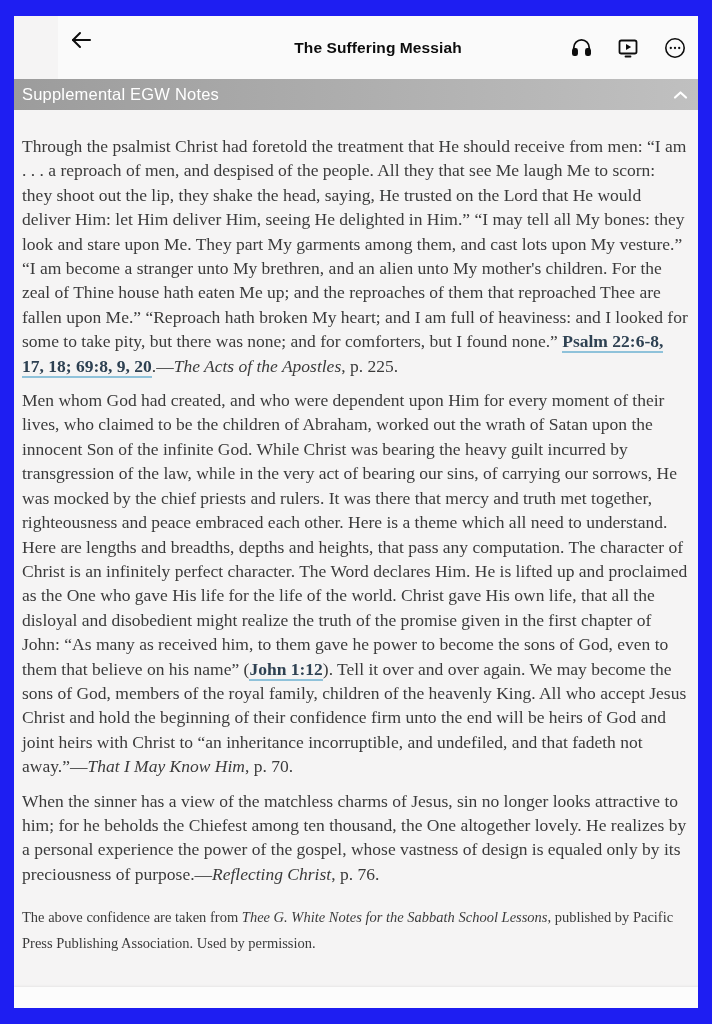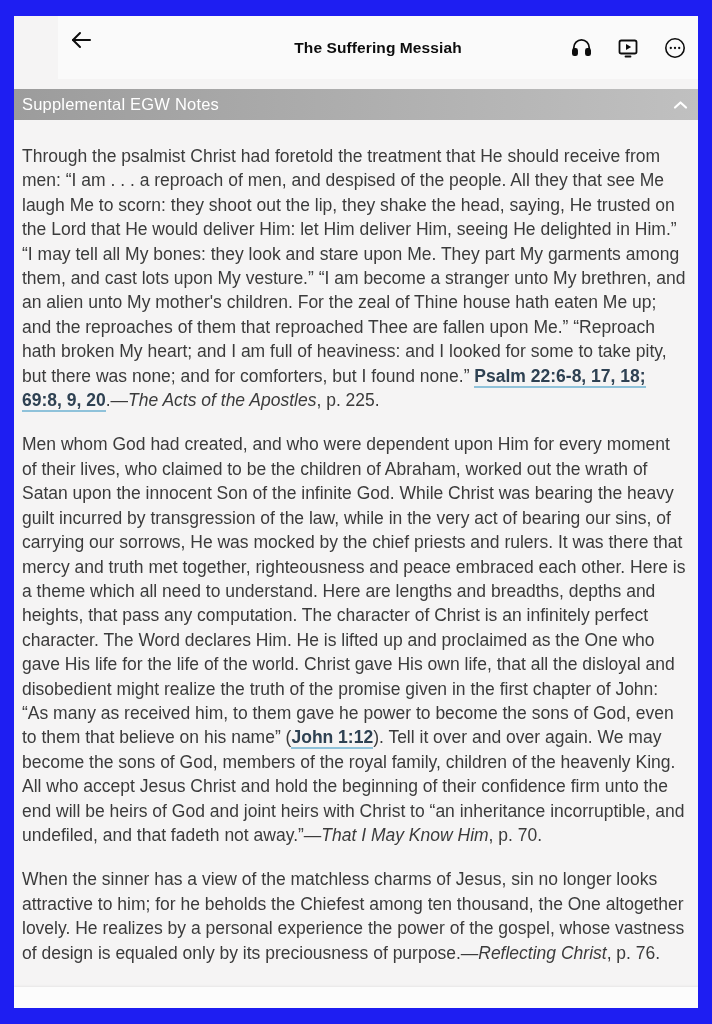--- a/index.html
+++ b/index.html
@@ -66,45 +66,45 @@
   
   .section-bar {
     flex: 0 0 auto;
     height: 31px;
     background: linear-gradient(to right, #9c9c9c, #c0c0c0);
     display: flex;
     align-items: center;
     justify-content: space-between;
     padding: 0 10px 0 8px;
     cursor: pointer;
-    margin-top: 10px;
   }
   .section-bar-label {
     color: #ffffff;
     font-size: 16.5px;
     font-weight: 400;
     letter-spacing: .2px;
   }
   .section-caret { display: flex; align-items: center; }
 
   
   .content {
     flex: 1 1 auto;
     overflow: hidden;
     padding: 9px 9px 8px 8px;
+    font-family: Liberation Serif, serif;
   }
   .para {
     font-size: 17.5px;
     line-height: 24.4px;
     color: #3b3b3b;
     margin: 15px 0 0 0;
     text-align: left;
   }
   .para:first-child { margin-top: 15px; }
-  .para + .para { margin-top: 20px; }
+  .para + .para { margin-top: 10px; }
   .scripture-link {
     font-weight: 700;
     color: #2e4152;
     text-decoration: none;
     border-bottom: 2px solid #8fc2da;
     cursor: pointer;
   }
   .book-title { font-style: italic; }
   .footnote {
     margin-top: 19px;

